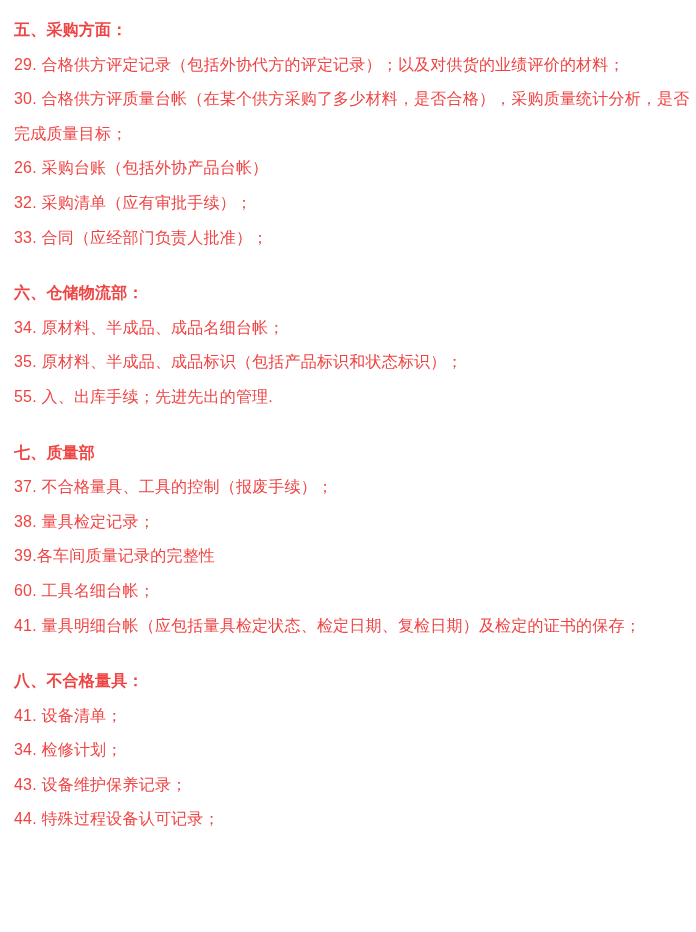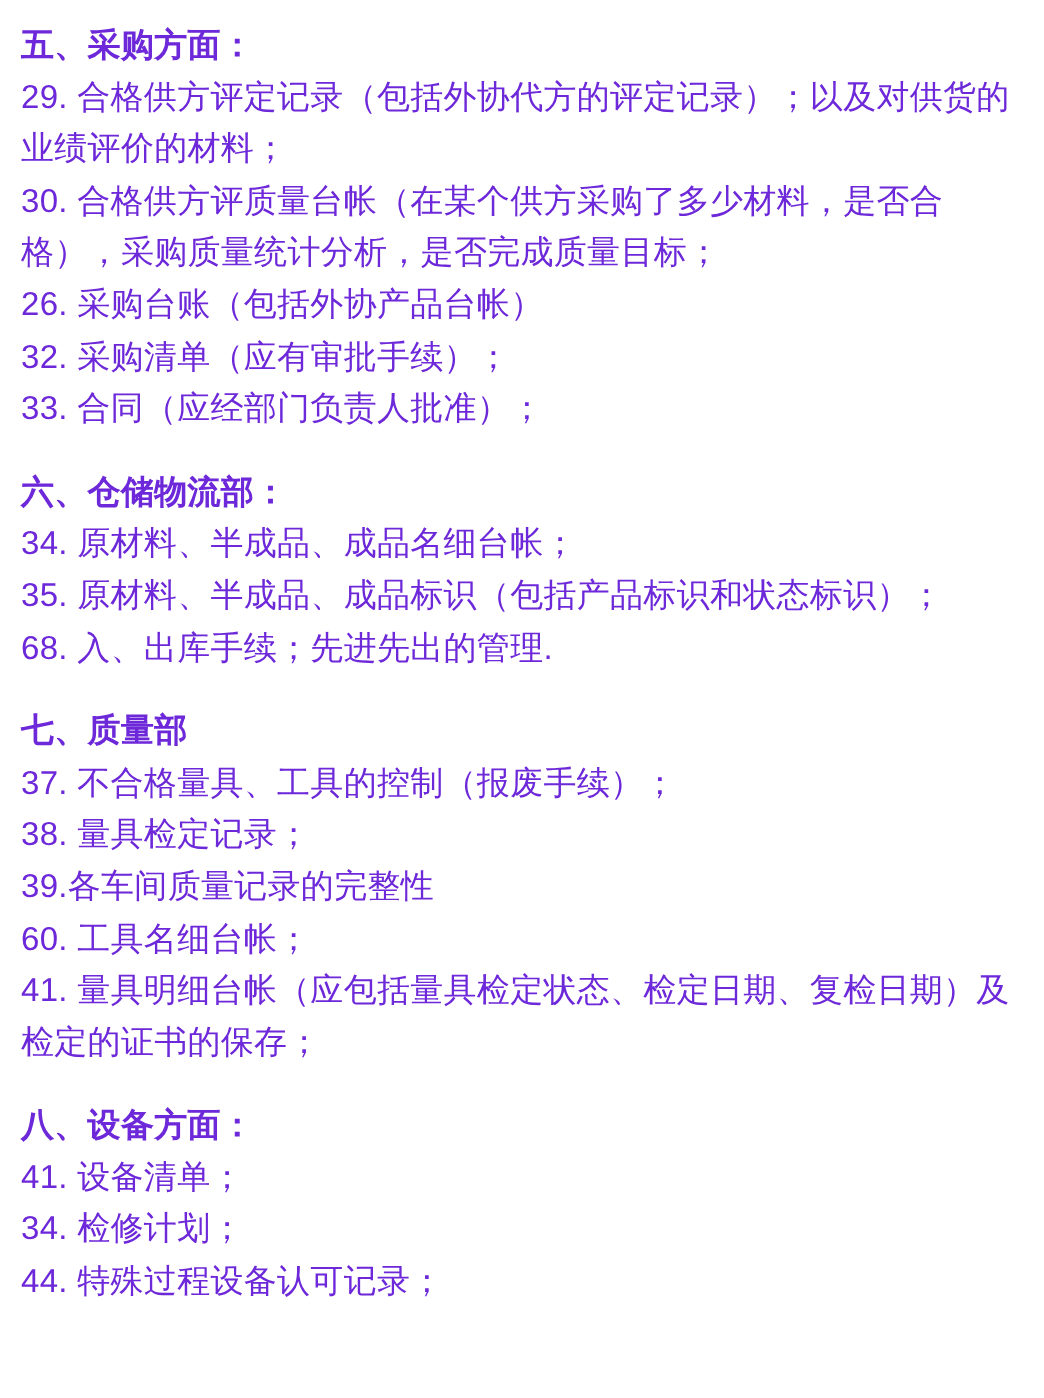--- a/index.html
+++ b/index.html
@@ -11,23 +11,23 @@
   body {
     width: 696px;
     min-height: 932px;
     font-family: "Liberation Sans", sans-serif;
   }
   .doc {
     padding: 13px 5px 10px 14px;
   }
   .doc p {
     margin: 0;
-    font-size: 22px;
+    font-size: 16px;
     line-height: 34.6px;
-    color: #6d28d9;
+    color: #ef4444;
     letter-spacing: 0.2px;
     word-break: break-all;
   }
   .section { margin: 0; }
   .section + .section { margin-top: 21px; }
   .heading {
     font-weight: 700;
     color: #383838;
   }
 </style>
@@ -42,33 +42,34 @@
     <p class="item">30. 合格供方评质量台帐（在某个供方采购了多少材料，是否合格），采购质量统计分析，是否完成质量目标；</p>
     <p class="item">26. 采购台账（包括外协产品台帐）</p>
     <p class="item">32. 采购清单（应有审批手续）；</p>
     <p class="item">33. 合同（应经部门负责人批准）；</p>
   </div>
 
   <div class="section">
     <p class="heading">六、仓储物流部：</p>
     <p class="item">34. 原材料、半成品、成品名细台帐；</p>
     <p class="item">35. 原材料、半成品、成品标识（包括产品标识和状态标识）；</p>
-    <p class="item">68. 入、出库手续；先进先出的管理.</p>
+    <p class="item">55. 入、出库手续；先进先出的管理.</p>
   </div>
 
   <div class="section">
     <p class="heading">七、质量部</p>
     <p class="item">37. 不合格量具、工具的控制（报废手续）；</p>
     <p class="item">38. 量具检定记录；</p>
     <p class="item">39.各车间质量记录的完整性</p>
     <p class="item">60. 工具名细台帐；</p>
     <p class="item">41. 量具明细台帐（应包括量具检定状态、检定日期、复检日期）及检定的证书的保存；</p>
   </div>
 
   <div class="section">
-    <p class="heading">八、设备方面：</p>
+    <p class="heading">八、不合格量具：</p>
     <p class="item">41. 设备清单；</p>
     <p class="item">34. 检修计划；</p>
+    <p class="item">43. 设备维护保养记录；</p>
     <p class="item">44. 特殊过程设备认可记录；</p>
 
   </div>
 
 </div>
 
 </body></html>

